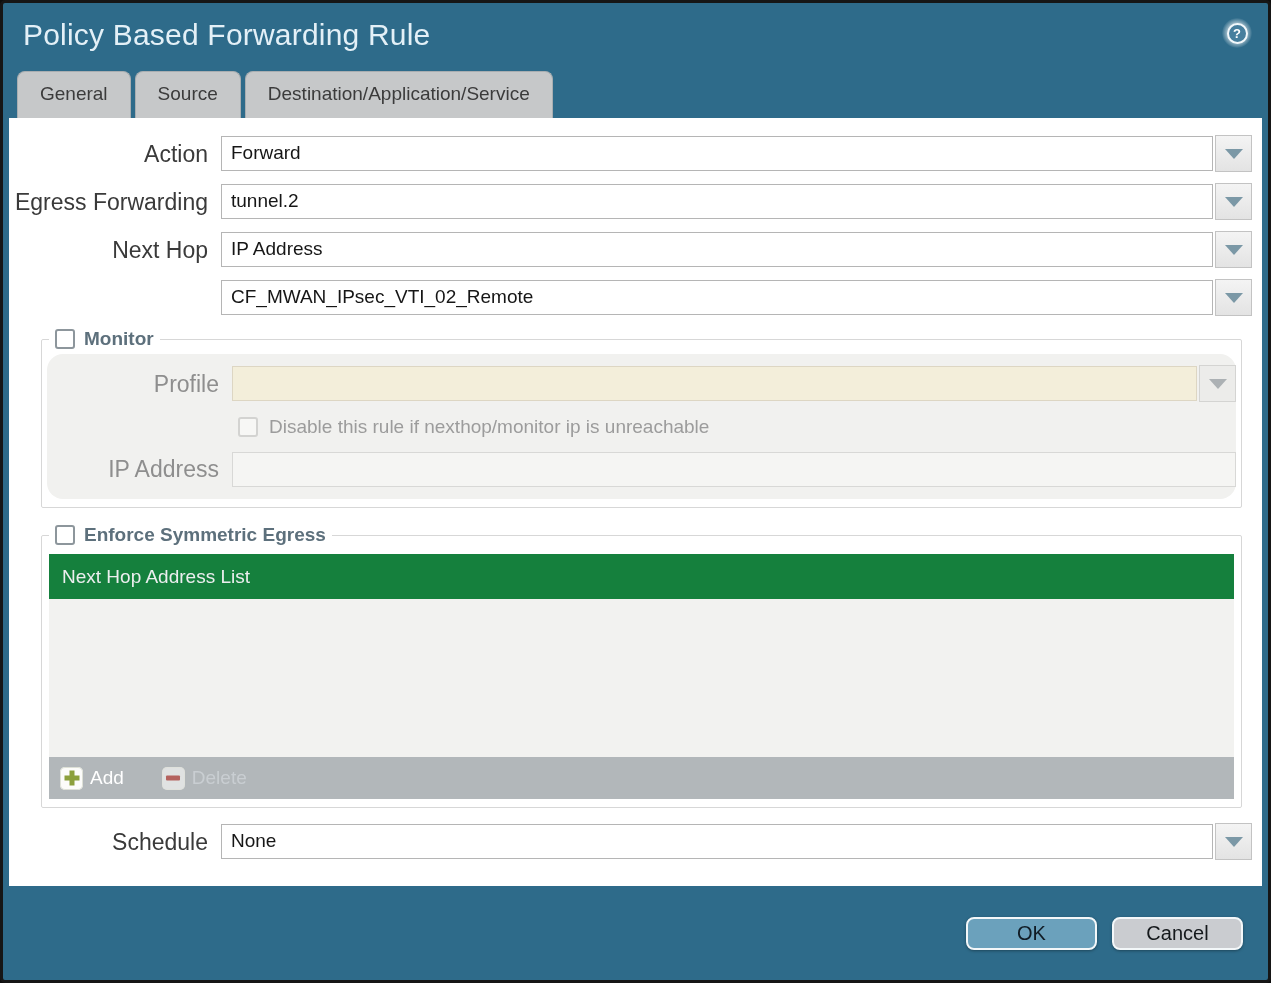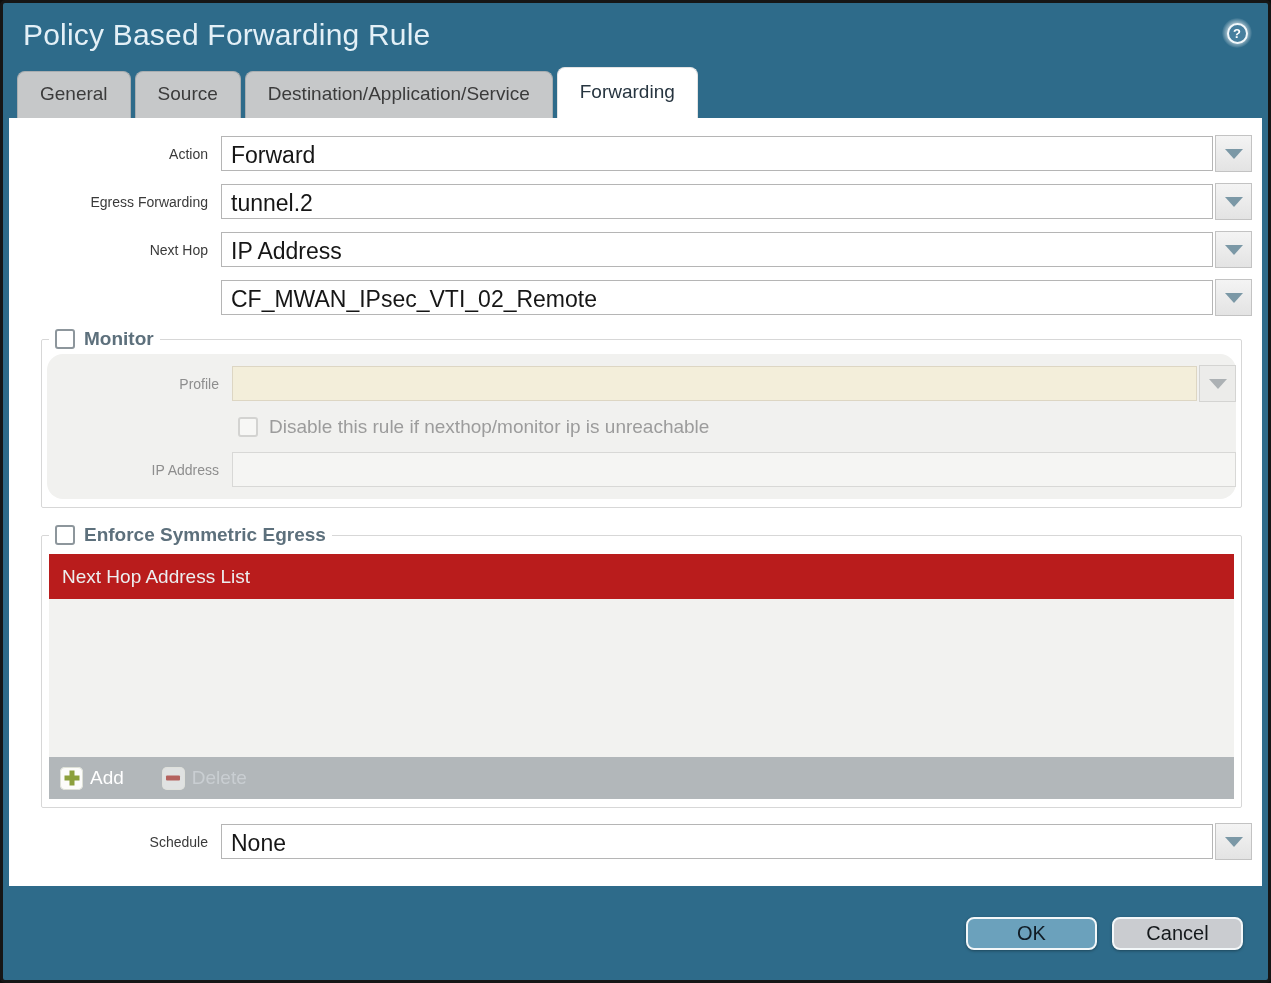--- a/index.html
+++ b/index.html
@@ -55,27 +55,27 @@
   
   .panel {
     background:#ffffff;
     margin:0 6px; flex:0 0 768px;
     padding:18px 10px 0 0;
     position:relative; z-index:1;
   }
   .frow { display:flex; align-items:center; margin-bottom:12px; }
   .flabel {
     width:212px; flex:0 0 212px; text-align:right;
-    padding-right:13px; font-size:14px; color:#3a3a3a;
+    padding-right:13px; font-size:23px; color:#3a3a3a;
   }
   .fwrap { flex:1; display:flex; align-items:stretch; }
   .ffield {
     flex:1; height:35px; background:#ffffff;
     border:1px solid #b5b5b5;
-    font-size:23px; color:#161616;
+    font-size:19px; color:#161616;
     padding:5px 9px; overflow:hidden; white-space:nowrap;
     cursor:text;
   }
   .ddbtn {
     width:37px; height:37px; margin-left:2px; margin-top:-1px;
     background:linear-gradient(#f4f4f4,#e3e3e3);
     border:1px solid #c3c3c3;
     display:flex; align-items:center; justify-content:center;
     cursor:pointer;
   }
@@ -110,21 +110,21 @@
   }
   .ddbtn.disabled { background:#ececea; border-color:#d4d4d2; cursor:default; }
   .field-disabled {
     flex:1; height:35px; background:#f5f5f3; border:1px solid #d8d8d6; cursor:default;
   }
   .disable-row { display:flex; align-items:center; gap:11px; margin:14px 0 14px 191px; }
   .disable-label { font-size:19px; color:#9c9c9c; }
   
   .nh-table { margin:4px 2px 0; }
   .nh-header {
-    background:#b91c1c; color:#eceeef; font-size:19px;
+    background:#15803d; color:#eceeef; font-size:19px;
     padding:12px 13px; height:45px;
   }
   .nh-body { background:#f2f2f0; height:158px; }
   .nh-footer {
     background:#b2b7ba; height:42px;
     display:flex; align-items:center; gap:38px; padding-left:11px;
   }
   .tbl-btn { display:flex; align-items:center; gap:7px; cursor:pointer; }
   .tbl-btn.disabled { cursor:default; }
   .icon-plus, .icon-minus {
@@ -165,21 +165,20 @@
     <div class="title">Policy Based Forwarding Rule</div>
     <div class="help-icon">
       <div class="help-inner">?</div>
     </div>
   </div>
 
   <div class="tabstrip">
     <div class="tab">General</div>
     <div class="tab">Source</div>
     <div class="tab">Destination/Application/Service</div>
-    <div class="tab active">Forwarding</div>
   </div>
 
   <div class="panel">
 
     <div class="frow">
       <div class="flabel">Action</div>
       <div class="fwrap">
         <div class="ffield">Forward</div>
         <div class="ddbtn">
           <span class="arrow-down"></span>

